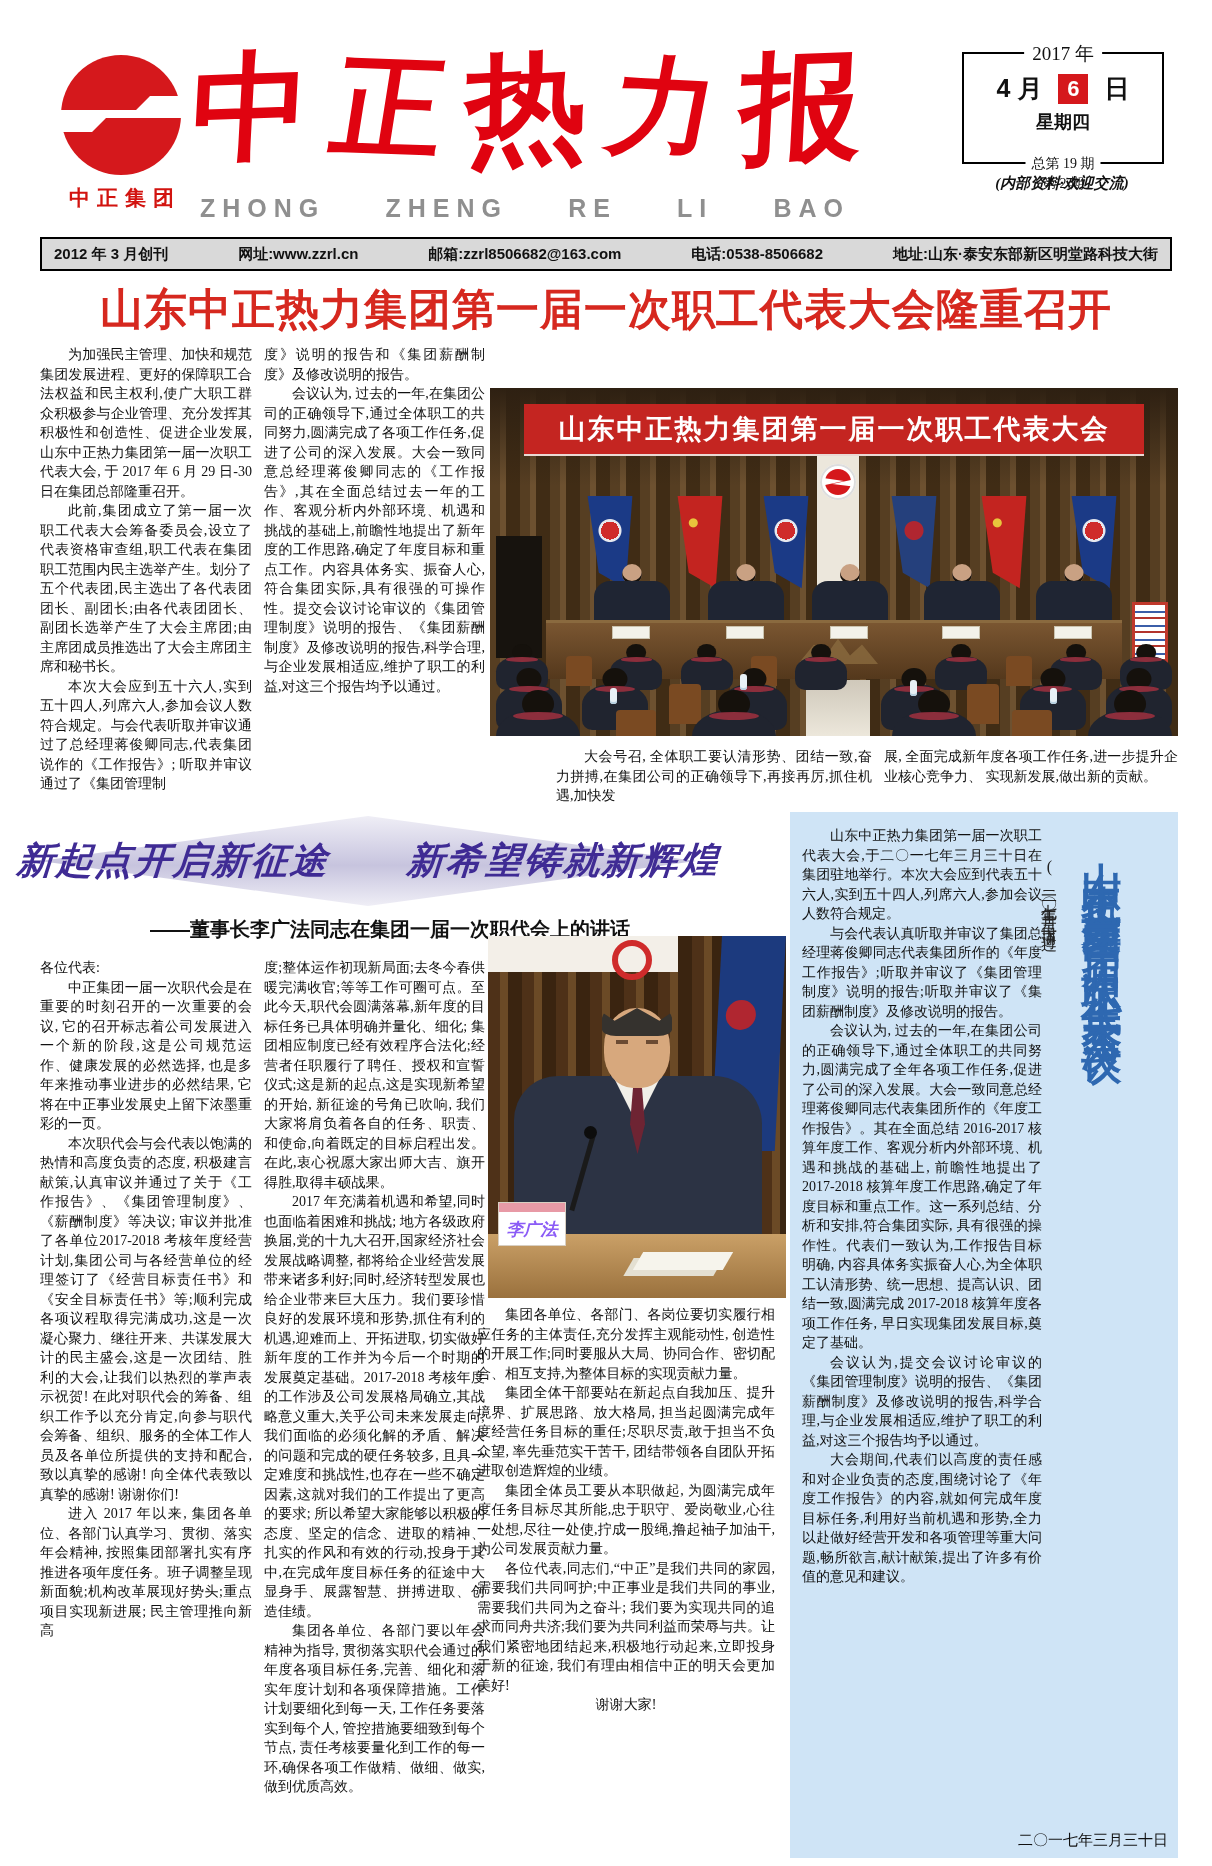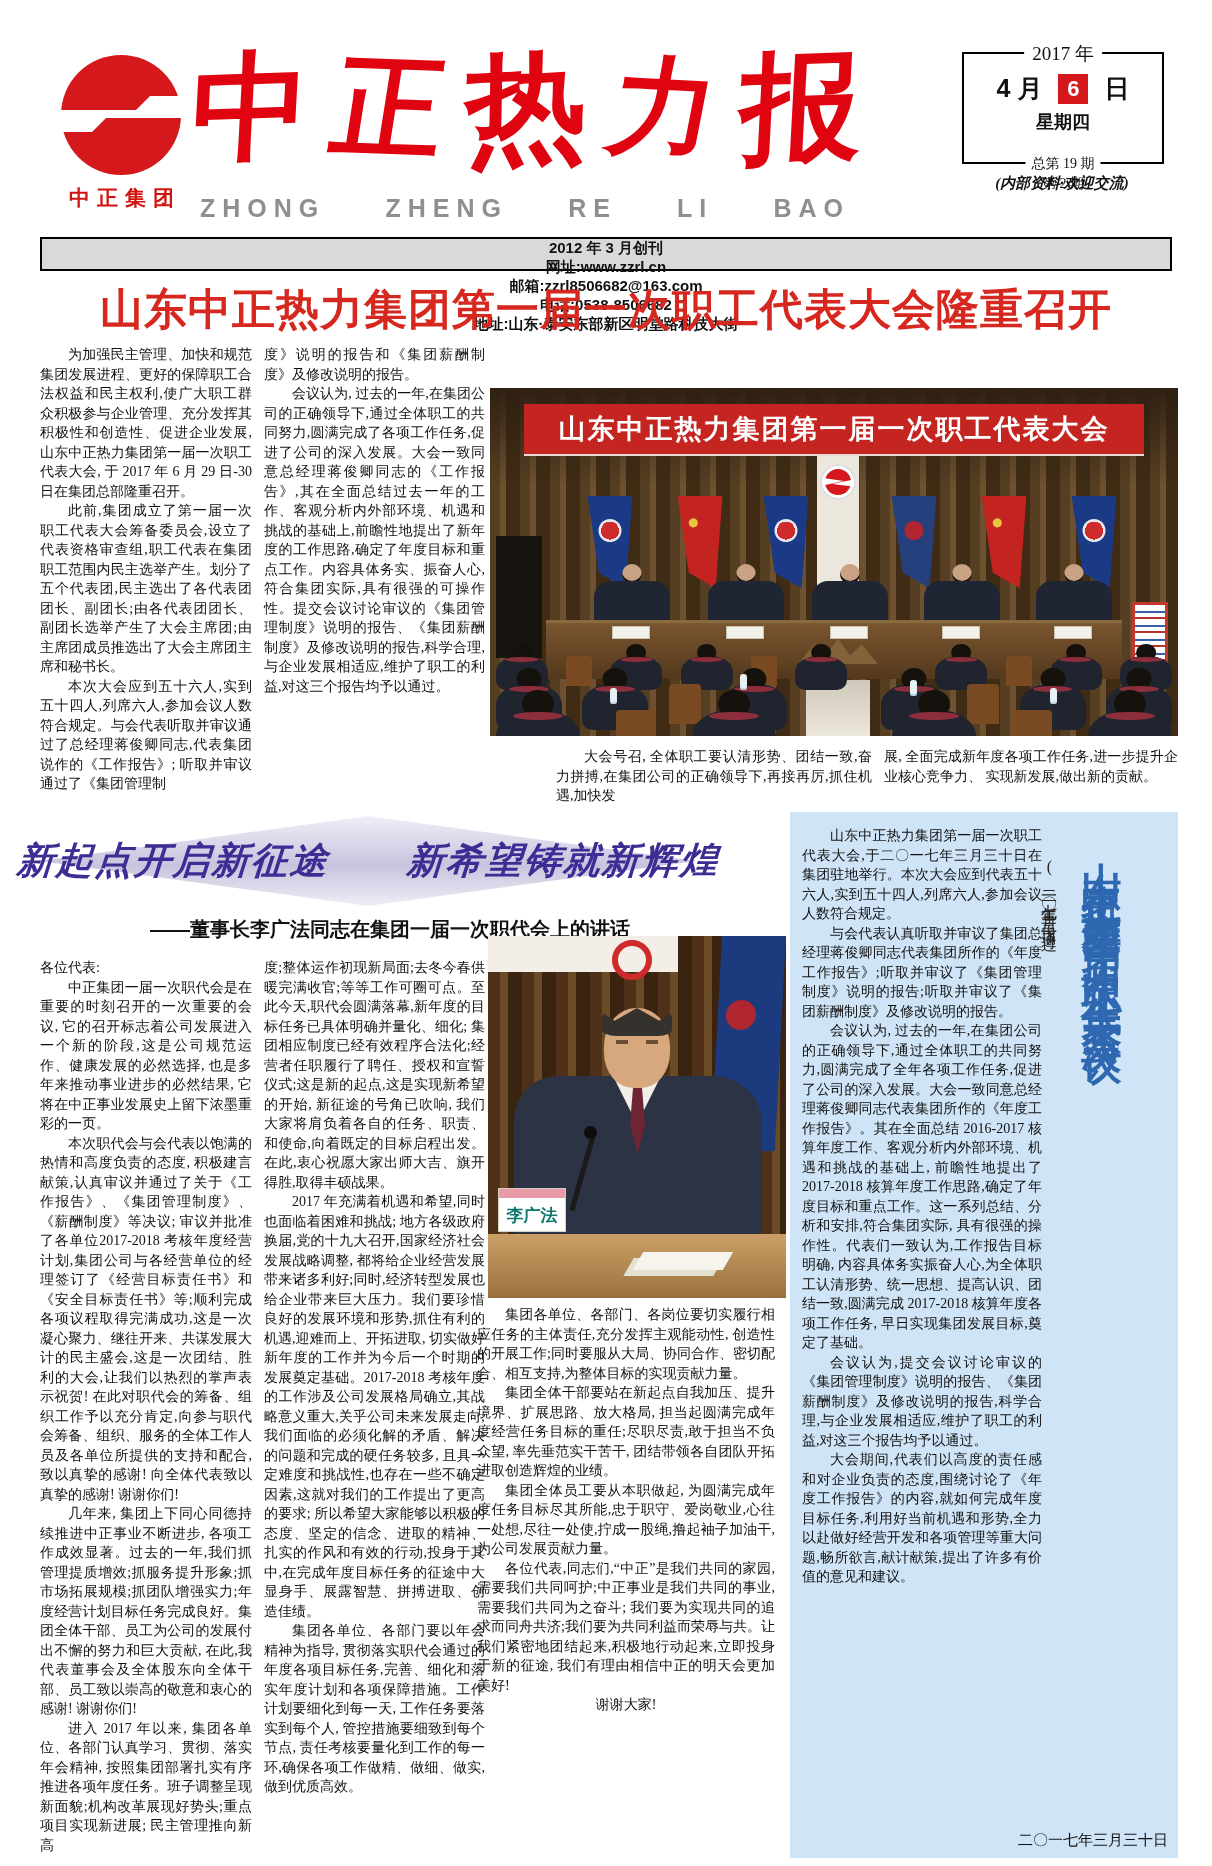--- a/index.html
+++ b/index.html
@@ -36,21 +36,21 @@
     font-weight:700;font-family:"Liberation Sans","DejaVu Sans",sans-serif;}
   .date-issue{position:absolute;top:82px;left:0;right:0;text-align:center;font-size:14px;margin-top:39px;}
   .date-total{position:absolute;bottom:-11px;left:50%;transform:translateX(-50%);background:#fff;
     padding:0 6px;font-size:14px;white-space:nowrap;}
   .internal-note{position:absolute;left:948px;top:174px;width:228px;text-align:center;
     font-size:15px;font-style:italic;font-weight:700;}
 
   .info-bar{position:absolute;left:40px;top:237px;width:1132px;height:34px;background:#d9d9d9;
     border:2px solid #000;box-sizing:border-box;display:flex;justify-content:space-between;
     align-items:center;padding:0 12px;font-weight:700;font-size:15px;
-    font-family:"Liberation Sans","DejaVu Sans",sans-serif;white-space:nowrap;flex-direction:column;}
+    font-family:"Liberation Sans","DejaVu Sans",sans-serif;white-space:nowrap;}
 
   .headline{position:absolute;left:40px;top:281px;width:1132px;text-align:center;
     color:#d6281f;font-weight:900;font-size:43px;letter-spacing:1px;
     font-family:"Liberation Sans","DejaVu Sans",sans-serif;}
 
   
   .col{position:absolute;font-size:14px;line-height:19.5px;text-align:justify;}
   .col p{margin:0;text-indent:2em;}
   .col p.cont{text-indent:0;}
   .col p.center{text-indent:0;text-align:center;}
@@ -144,24 +144,24 @@
     -webkit-clip-path:polygon(0 0,100% 0,50% 100%);clip-path:polygon(0 0,100% 0,50% 100%);}
   .p2-tie{position:absolute;left:142px;top:152px;width:15px;height:66px;background:#6e2433;
     -webkit-clip-path:polygon(20% 0,80% 0,100% 55%,50% 100%,0 55%);clip-path:polygon(20% 0,80% 0,100% 55%,50% 100%,0 55%);}
   .p2-desk{position:absolute;left:0;right:0;bottom:0;height:64px;
     background:linear-gradient(#caa067,#9a713d);}
   .p2-paper{position:absolute;left:150px;bottom:28px;width:90px;height:18px;background:#f6f4ec;
     transform:skewX(-30deg);box-shadow:-6px 6px 0 #e4e0d2;}
   .p2-mic-stem{position:absolute;left:92px;top:198px;width:5px;height:78px;background:#1a1a1a;
     transform:rotate(16deg);}
   .p2-mic-head{position:absolute;left:96px;top:190px;width:13px;height:13px;border-radius:50%;background:#0d0d0d;}
-  .p2-plaque{position:absolute;left:10px;bottom:66px;width:68px;height:44px;background:#fff;
+  .p2-plaque{position:absolute;left:10px;bottom:52px;width:68px;height:44px;background:#fff;
     border:1px solid #d8cfc2;box-sizing:border-box;display:flex;align-items:flex-end;
-    justify-content:center;padding-bottom:4px;color:#0f766e;font-weight:700;font-size:17px;
-    font-family:"Liberation Sans","DejaVu Sans",sans-serif;}
+    justify-content:center;padding-bottom:4px;color:#8b5cf6;font-weight:700;font-size:17px;
+    font-family:"Liberation Sans","DejaVu Sans",sans-serif;font-style:italic;}
   .p2-plaque::before{content:"";position:absolute;left:0;top:0;right:0;height:9px;background:#e89aa6;}
 
   
   .bluepanel{position:absolute;left:790px;top:812px;width:388px;height:1046px;background:#cfe4f6;}
   .res-body{position:absolute;left:12px;top:14px;width:240px;font-size:14px;line-height:19.5px;
     text-align:justify;}
   .res-body p{margin:0;text-indent:2em;}
   .res-date-v{position:absolute;left:248px;top:46px;height:780px;writing-mode:vertical-rl;
     text-orientation:upright;font-size:16px;letter-spacing:4px;color:#222;}
   .res-title-v{position:absolute;left:284px;top:18px;height:1010px;writing-mode:vertical-rl;
@@ -302,21 +302,20 @@
   <div class="slogan">
     <div class="slogan-diamond"></div>
     <div class="slogan-text">新起点开启新征途　　新希望铸就新辉煌</div>
   </div>
   <div class="byline">——董事长李广法同志在集团一届一次职代会上的讲话</div>
 
   <div class="col spc1">
     <p class="cont">各位代表:</p>
     <p>中正集团一届一次职代会是在重要的时刻召开的一次重要的会议, 它的召开标志着公司发展进入一个新的阶段,这是公司规范运作、健康发展的必然选择, 也是多年来推动事业进步的必然结果, 它将在中正事业发展史上留下浓墨重彩的一页。</p>
     <p>本次职代会与会代表以饱满的热情和高度负责的态度, 积极建言献策,认真审议并通过了关于《工作报告》、《集团管理制度》、《薪酬制度》等决议; 审议并批准了各单位2017-2018 考核年度经营计划,集团公司与各经营单位的经理签订了《经营目标责任书》和《安全目标责任书》等;顺利完成各项议程取得完满成功,这是一次凝心聚力、继往开来、共谋发展大计的民主盛会,这是一次团结、胜利的大会,让我们以热烈的掌声表示祝贺! 在此对职代会的筹备、组织工作予以充分肯定,向参与职代会筹备、组织、服务的全体工作人员及各单位所提供的支持和配合,致以真挚的感谢! 向全体代表致以真挚的感谢! 谢谢你们!</p>
-    <p>几年来, 集团上下同心同德持续推进中正事业不断进步, 各项工作成效显著。过去的一年,我们抓管理提质增效;抓服务提升形象;抓市场拓展规模;抓团队增强实力;年度经营计划目标任务完成良好。集团全体干部、员工为公司的发展付出不懈的努力和巨大贡献, 在此,我代表董事会及全体股东向全体干部、员工致以崇高的敬意和衷心的感谢! 谢谢你们!</p>
     <p>进入 2017 年以来, 集团各单位、各部门认真学习、贯彻、落实年会精神, 按照集团部署扎实有序推进各项年度任务。班子调整呈现新面貌;机构改革展现好势头;重点项目实现新进展; 民主管理推向新高</p>
   </div>
   <div class="col spc2">
     <p class="cont">度;整体运作初现新局面;去冬今春供暖完满收官;等等工作可圈可点。至此今天,职代会圆满落幕,新年度的目标任务已具体明确并量化、细化; 集团相应制度已经有效程序合法化;经营者任职履行了聘任、授权和宣誓仪式;这是新的起点,这是实现新希望的开始, 新征途的号角已吹响, 我们大家将肩负着各自的任务、职责、和使命,向着既定的目标启程出发。在此,衷心祝愿大家出师大吉、旗开得胜,取得丰硕战果。</p>
     <p>2017 年充满着机遇和希望,同时也面临着困难和挑战; 地方各级政府换届,党的十九大召开,国家经济社会发展战略调整, 都将给企业经营发展带来诸多利好;同时,经济转型发展也给企业带来巨大压力。我们要珍惜良好的发展环境和形势,抓住有利的机遇,迎难而上、开拓进取, 切实做好新年度的工作并为今后一个时期的发展奠定基础。2017-2018 考核年度的工作涉及公司发展格局确立,其战略意义重大,关乎公司未来发展走向; 我们面临的必须化解的矛盾、解决的问题和完成的硬任务较多, 且具一定难度和挑战性,也存在一些不确定因素,这就对我们的工作提出了更高的要求; 所以希望大家能够以积极的态度、坚定的信念、进取的精神、扎实的作风和有效的行动,投身于其中,在完成年度目标任务的征途中大显身手、展露智慧、拼搏进取、创造佳绩。</p>
     <p>集团各单位、各部门要以年会精神为指导, 贯彻落实职代会通过的年度各项目标任务,完善、细化和落实年度计划和各项保障措施。工作计划要细化到每一天, 工作任务要落实到每个人, 管控措施要细致到每个节点, 责任考核要量化到工作的每一环,确保各项工作做精、做细、做实,做到优质高效。</p>
   </div>
 
   <div class="photo2">
     <div class="p2-banner"></div>

